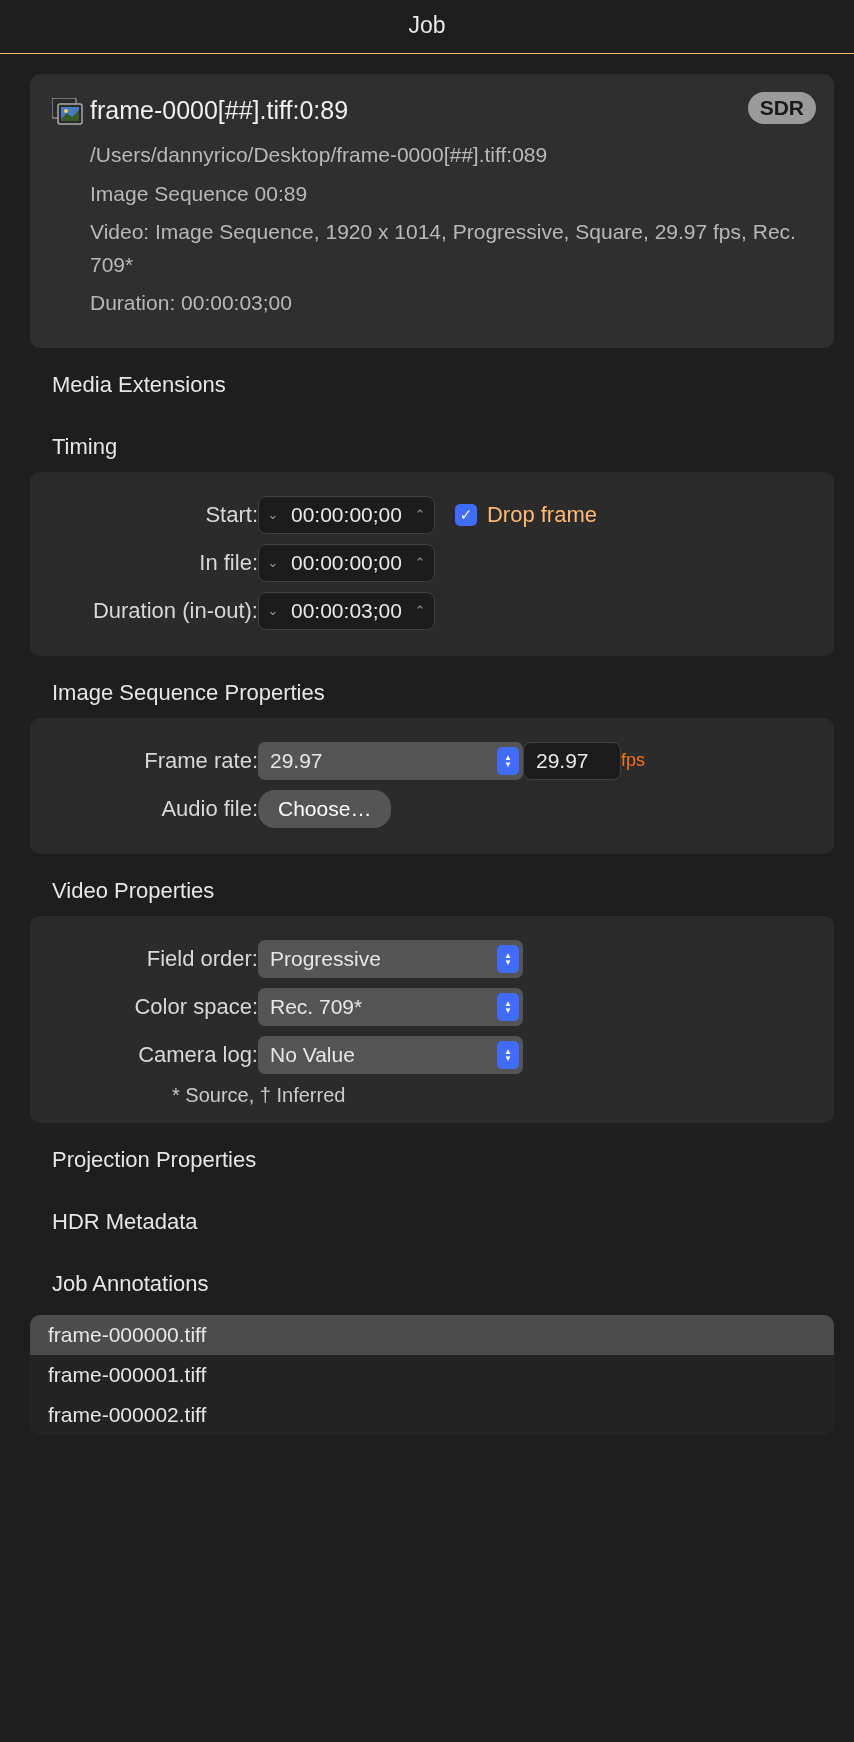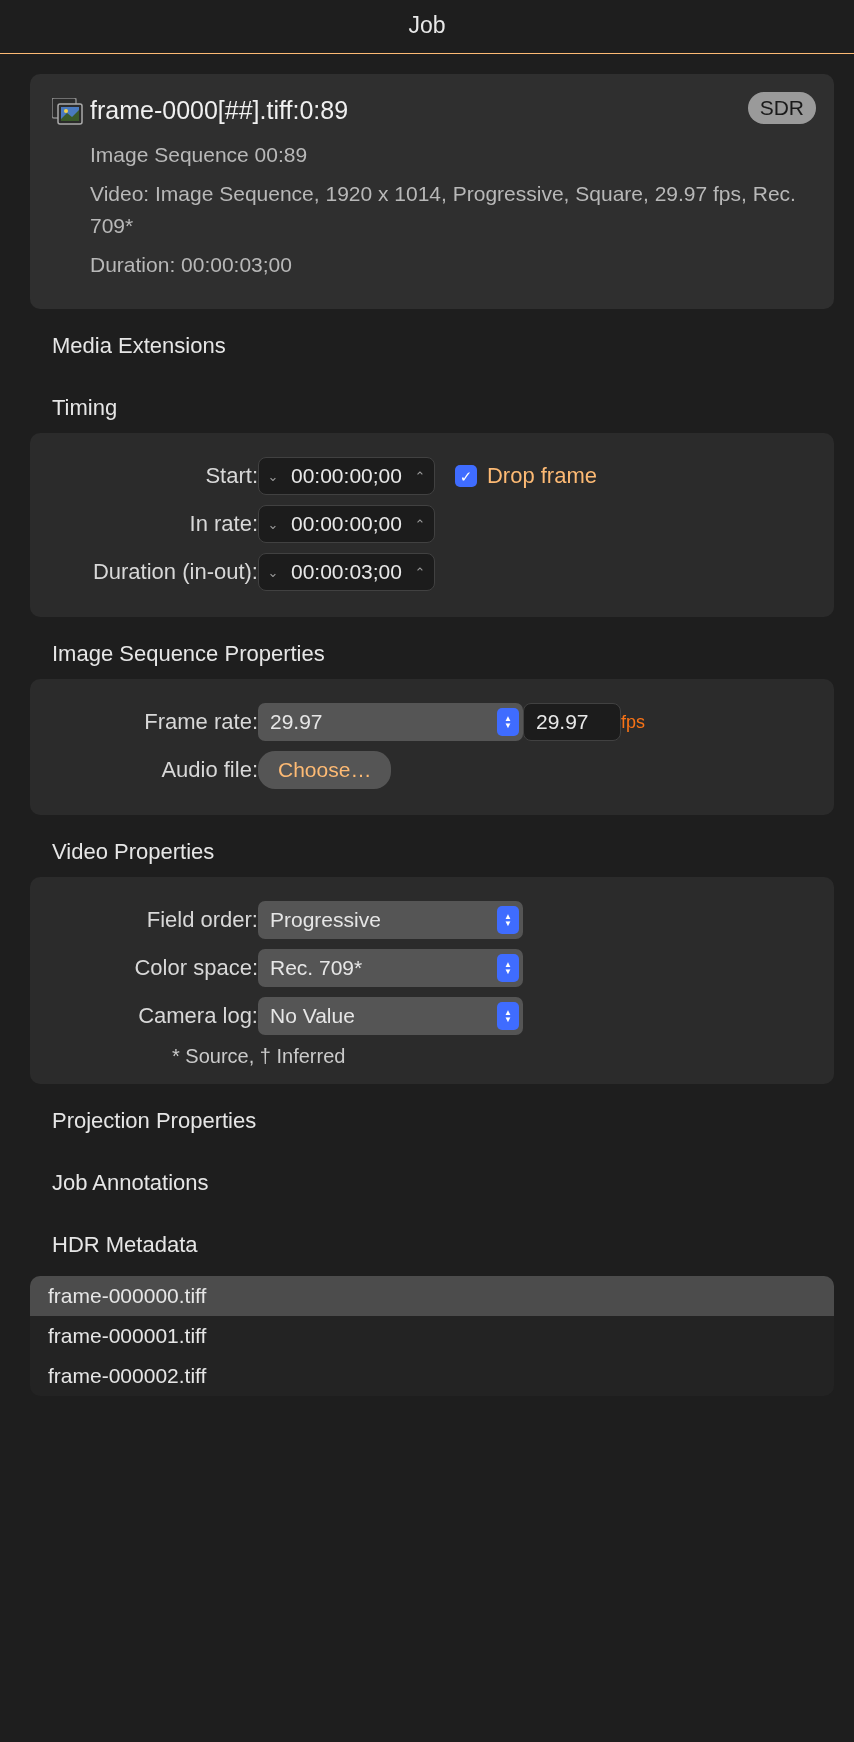--- a/index.html
+++ b/index.html
@@ -45,21 +45,21 @@
   color: #b8b8b8;
   font-size: 21px;
   line-height: 1.55;
 }
 .info-meta div { margin-bottom: 6px; }
 .sdr-badge {
   position: absolute;
   top: 18px; right: 18px;
   background: #9a9a9a;
   color: #1a1a1a;
-  font-weight: 400;
+  font-weight: 700;
   font-size: 21px;
   padding: 4px 12px;
   border-radius: 16px;
 }
 .section-header {
   color: #e6e6e6;
   font-size: 22px;
   font-weight: 400;
   padding: 24px 0 12px 22px;
 }
@@ -154,21 +154,21 @@
   width: 98px;
   display: flex;
   align-items: center;
 }
 .unit { color: #f97316; font-size: 18px; }
 .btn {
   background: #555;
   border-radius: 17px;
   height: 38px;
   padding: 0 20px;
-  color: #fdba74;
+  color: #ffffff;
   font-size: 21px;
   display: inline-flex;
   align-items: center;
   cursor: pointer;
 }
 .footnote {
   color: #cacaca;
   font-size: 20px;
   margin-left: 120px;
   margin-top: 10px;
@@ -199,20 +199,21 @@
         <rect x="0" y="0" width="24" height="20" rx="2" fill="#2b2b2b" stroke="#888" stroke-width="1.5"></rect>
         <rect x="6" y="6" width="24" height="20" rx="2" fill="#2b2b2b" stroke="#aaa" stroke-width="1.5"></rect>
         <rect x="9" y="9" width="18" height="14" fill="#4a7abf"></rect>
         <circle cx="14" cy="13" r="2" fill="#f2d24a"></circle>
         <path d="M9 21 L15 15 L20 19 L27 12 L27 23 L9 23 Z" fill="#3a5a2a"></path>
       </svg>
     </div>
     <div class="info-body">
       <div class="info-title">frame-0000[##].tiff:0:89</div>
       <div class="info-meta">
+        <div>/Users/dannyrico/Desktop/frame-0000[##].tiff:089</div>
         <div>Image Sequence 00:89</div>
         <div>Video: Image Sequence, 1920 x 1014, Progressive, Square, 29.97 fps, Rec. 709*</div>
         <div>Duration: 00:00:03;00</div>
       </div>
     </div>
     <div class="sdr-badge">SDR</div>
   </div>
 
   <div class="section-header">Media Extensions</div>
 
@@ -224,21 +225,21 @@
         <span class="stepper-btn">⌄</span>
         <span class="stepper-val">00:00:00;00</span>
         <span class="stepper-btn">⌃</span>
       </div>
       <div style="display:flex;align-items:center;gap:10px;margin-left:20px;">
         <span class="checkbox">✓</span>
         <span class="checkbox-label">Drop frame</span>
       </div>
     </div>
     <div class="form-row">
-      <div class="form-label">In rate:</div>
+      <div class="form-label">In file:</div>
       <div class="stepper">
         <span class="stepper-btn">⌄</span>
         <span class="stepper-val">00:00:00;00</span>
         <span class="stepper-btn">⌃</span>
       </div>
     </div>
     <div class="form-row">
       <div class="form-label">Duration (in-out):</div>
       <div class="stepper">
         <span class="stepper-btn">⌄</span>
@@ -297,22 +298,22 @@
         <span class="select-caret">
             <span>▲</span>
             <span>▼</span>
           </span>
       </div>
     </div>
     <div class="footnote">* Source, † Inferred</div>
   </div>
 
   <div class="section-header">Projection Properties</div>
+  <div class="section-header">HDR Metadata</div>
   <div class="section-header">Job Annotations</div>
-  <div class="section-header">HDR Metadata</div>
 
   <div class="file-list">
     <div class="file-row selected">frame-000000.tiff</div>
     <div class="file-row">frame-000001.tiff</div>
     <div class="file-row">frame-000002.tiff</div>
   </div>
 
 </div>
 
 </body></html>

